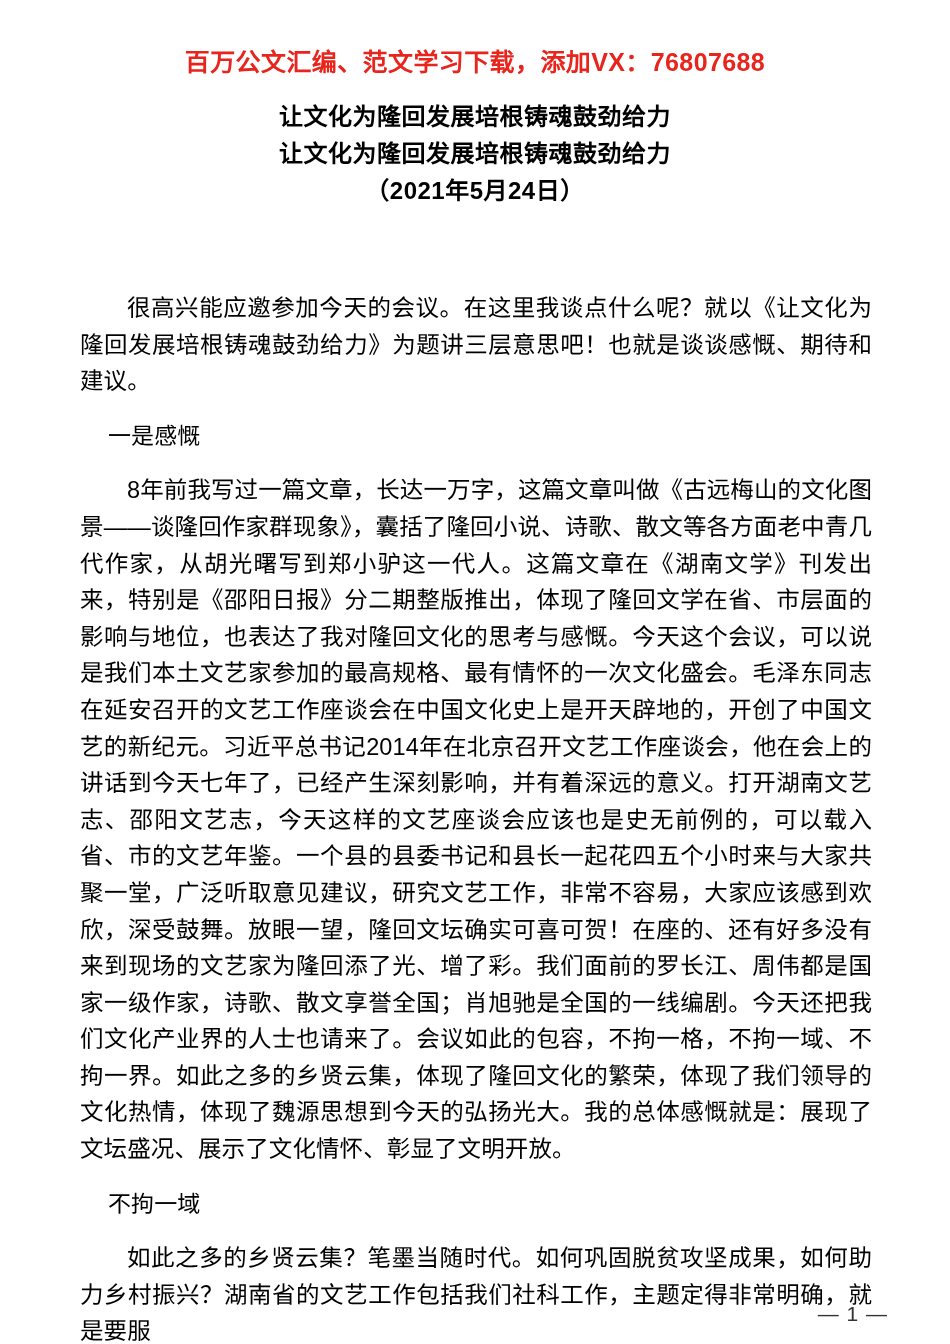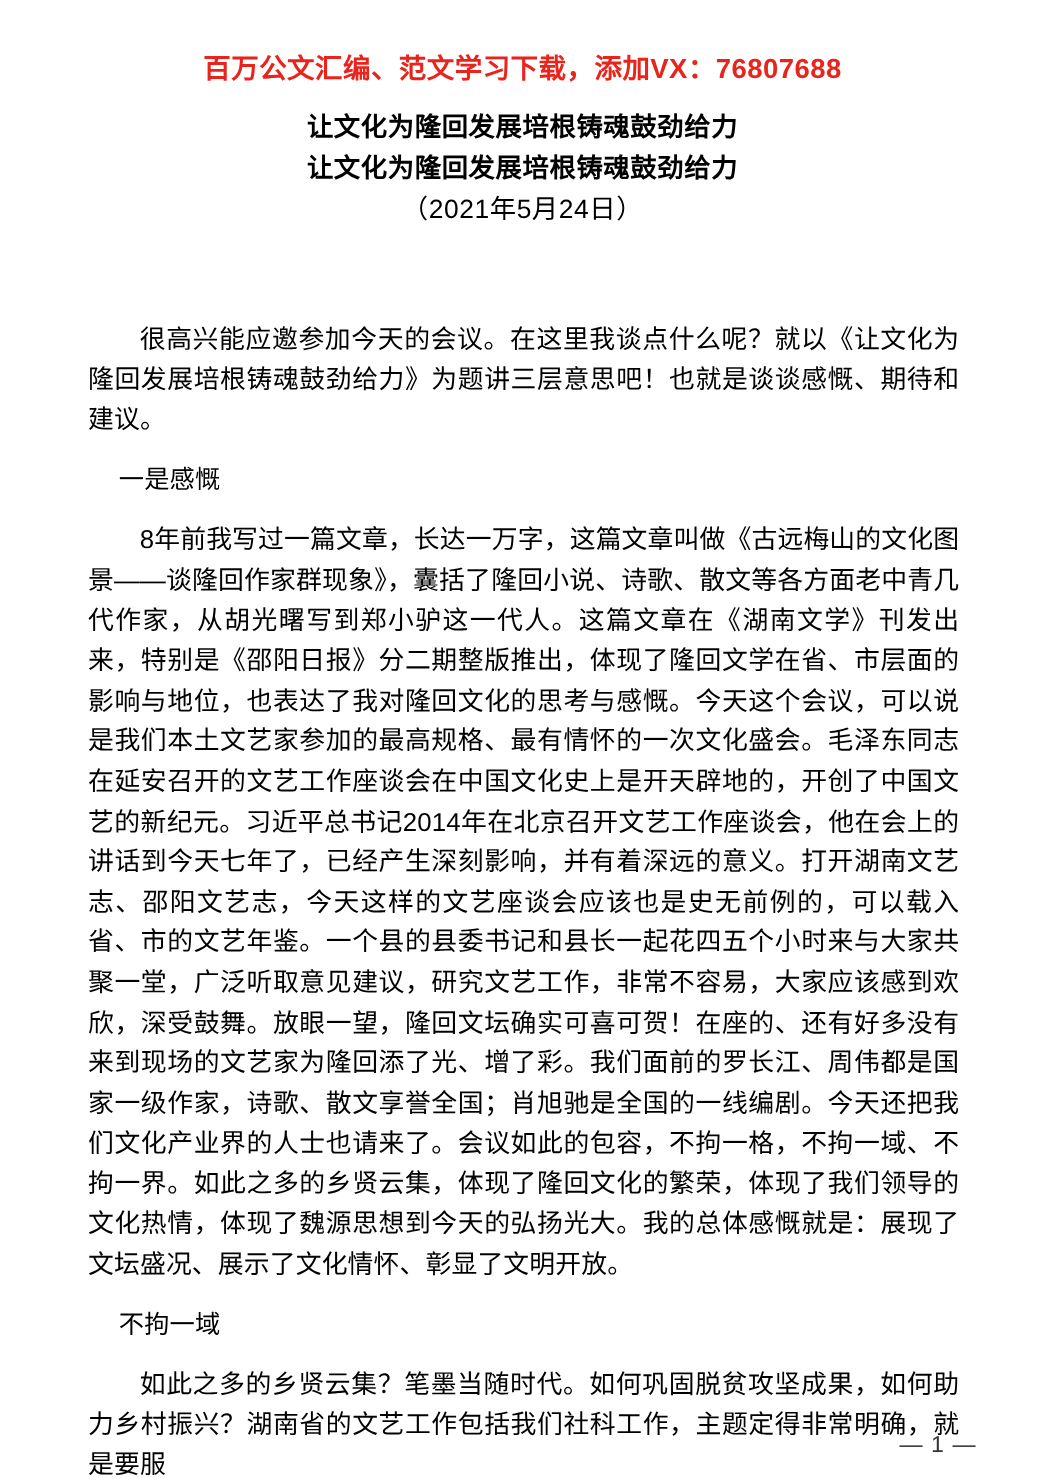--- a/index.html
+++ b/index.html
@@ -45,21 +45,21 @@
   .doc-subtitle,
   .doc-byline,
   .doc-date {
     font-size: 24px;
     font-weight: bold;
     line-height: 37px;
     letter-spacing: 0.5px;
     white-space: nowrap;
   }
   .doc-date {
-    font-weight: normal;
+    font-weight: bold;
   }
   
   .body-content {
     position: absolute;
     top: 272px;
     left: 62px;
     width: 828px;
   }
   .para {
     font-size: 23.5px;

